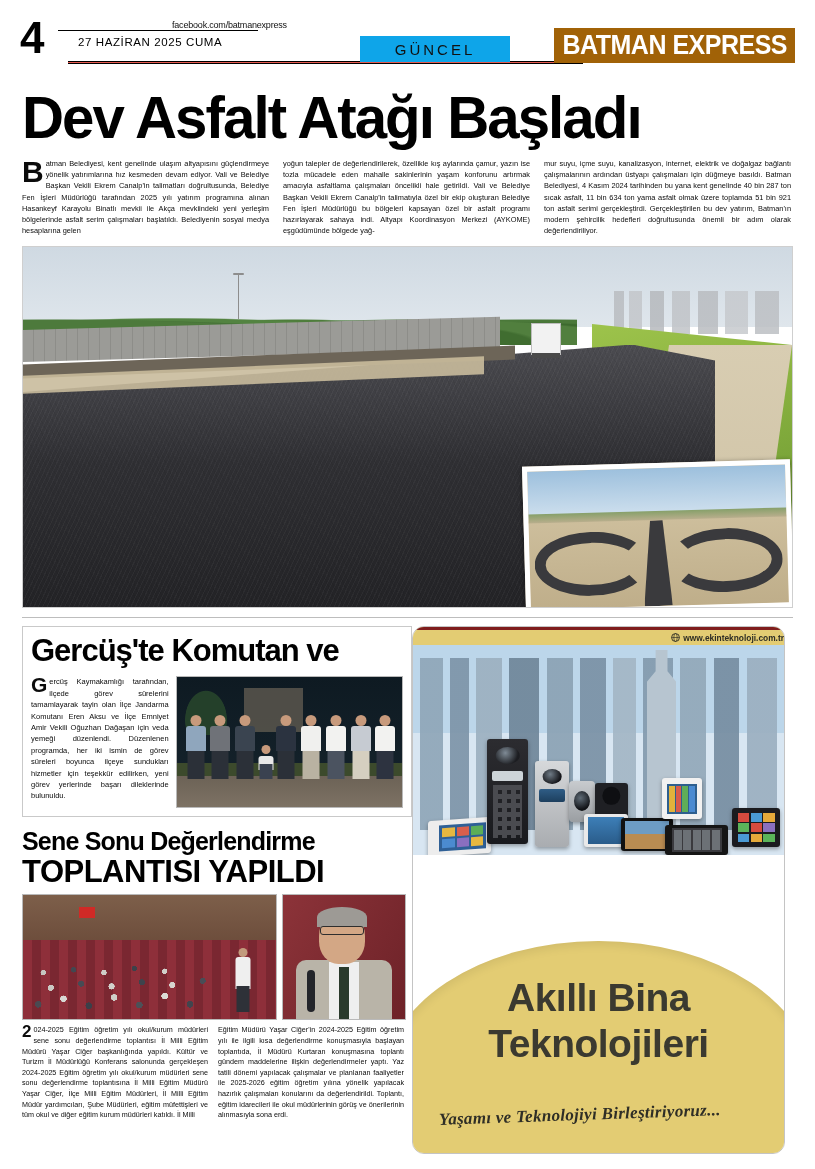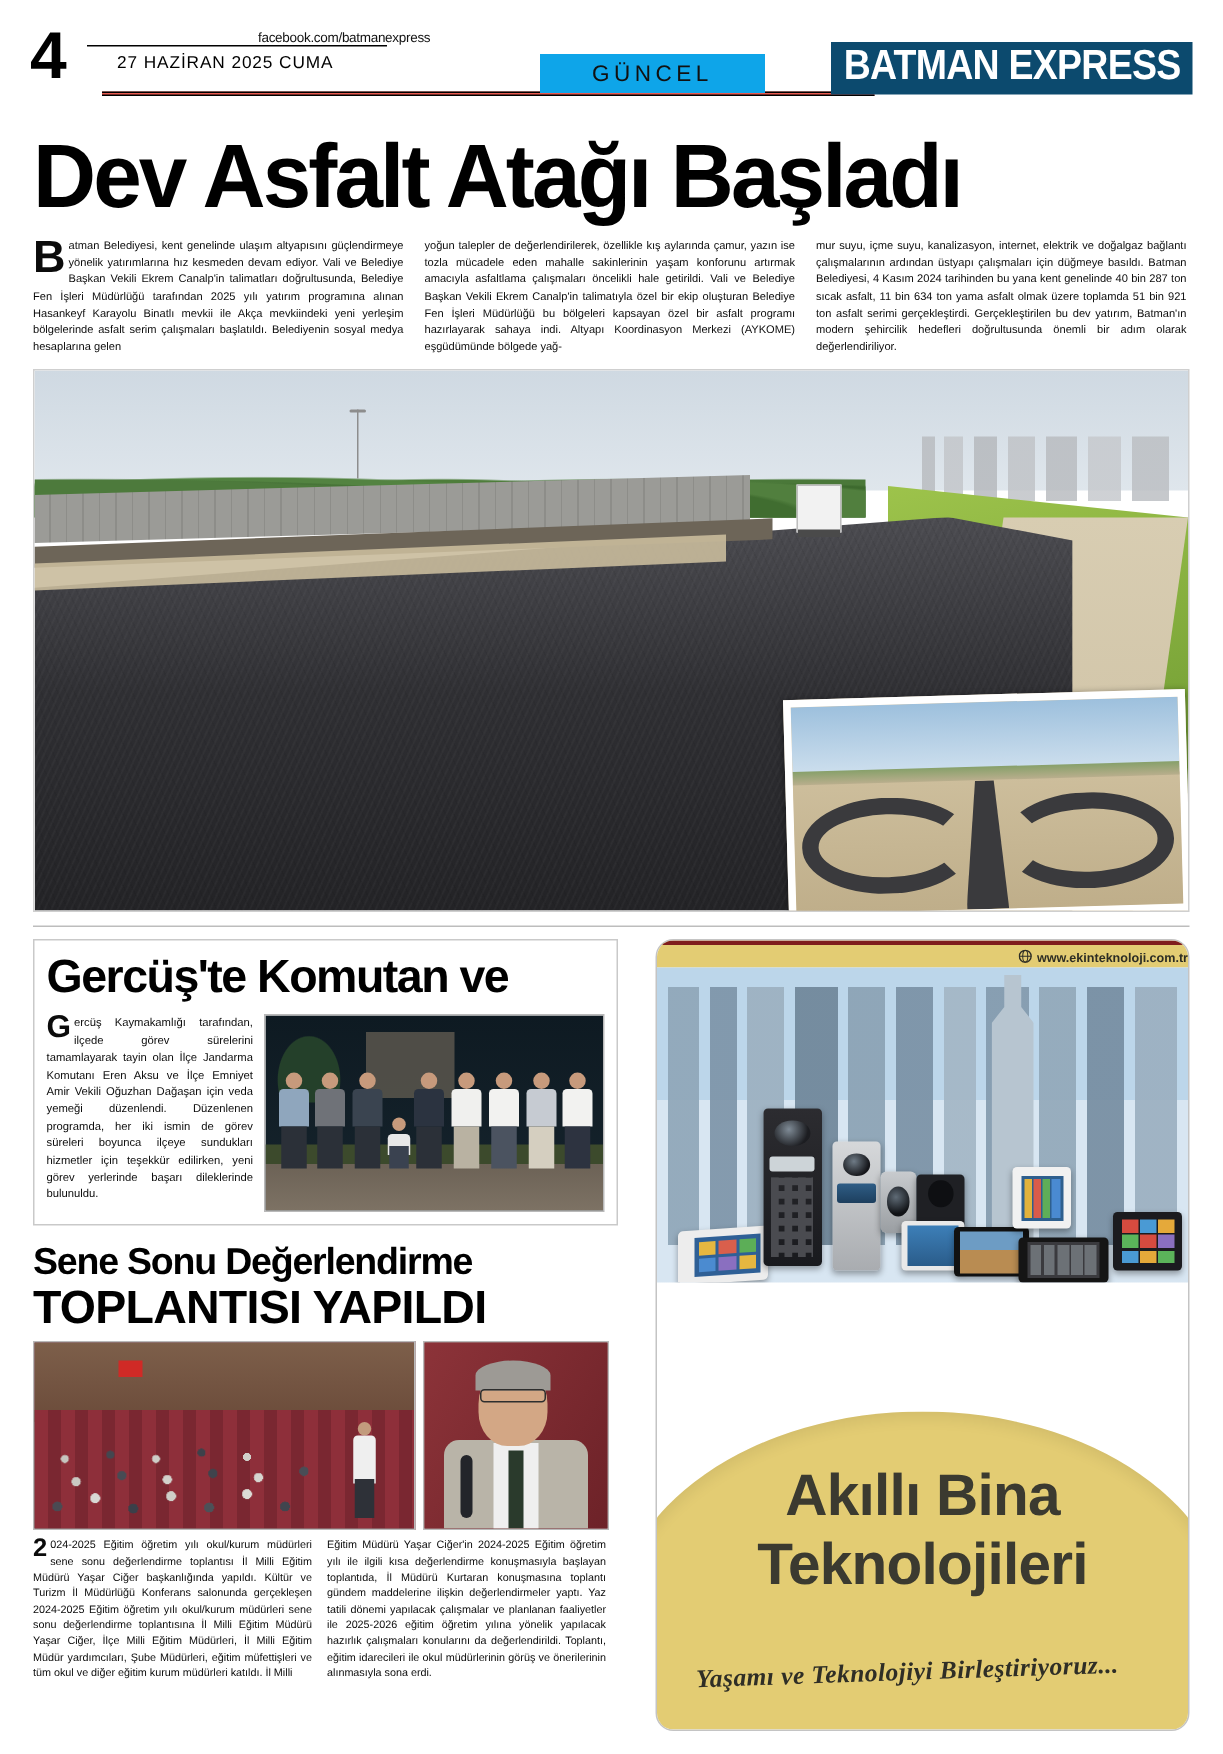--- a/index.html
+++ b/index.html
@@ -41,21 +41,21 @@
   }
   .mh-section {
     position: absolute; left: 340px; top: 22px;
     width: 150px; height: 26px;
     background: #0ea5e9;
     display: flex; align-items: center; justify-content: center;
     font-size: 15px; letter-spacing: 3px; color: #111;
   }
   .mh-brand {
     position: absolute; right: 0; top: 14px;
-    background: #0c4a6e;
+    background: #a16207;
     padding: 2px 8px 4px 8px;
     display: flex; align-items: center;
   }
   .mh-brand-txt {
     color: #fff; font-weight: bold; font-size: 25px;
     letter-spacing: -0.5px; font-family: "Liberation Sans", sans-serif;
     text-transform: uppercase;
     transform: scaleY(1.12);
   }
 
@@ -194,21 +194,21 @@
   }
   .ip-road {
     position: absolute; left: 44%; top: 38%; width: 11%; bottom: 0;
     background: #3a3a3d; clip-path: polygon(28% 0, 72% 0, 100% 100%, 0 100%);
   }
 
   
   .mid-rule { margin: 9px 22px 0 22px; border-top: 1px solid #bdbdbd; }
 
   
-  .lower { display: flex; margin: 8px 22px 0 22px; gap: 25px; }
+  .lower { display: flex; margin: 8px 22px 0 22px; gap: 0; }
   .lower-left { width: 390px; }
   .lower-right { width: 373px; }
 
   .story-box { border: 1px solid #c9c9c9; padding: 6px 8px 8px 8px; }
   .story-headline-1 {
     font-size: 31px; font-weight: bold; line-height: 36px;
     letter-spacing: -1px; color: #000;
   }
   .story2-cols { display: flex; gap: 7px; margin-top: 7px; }
   .story2-text { width: 138px; }

